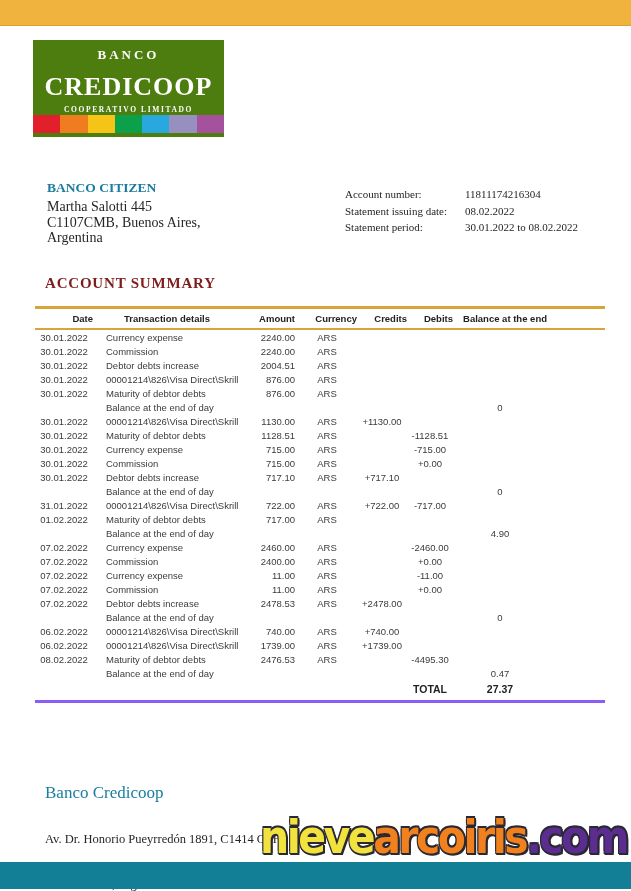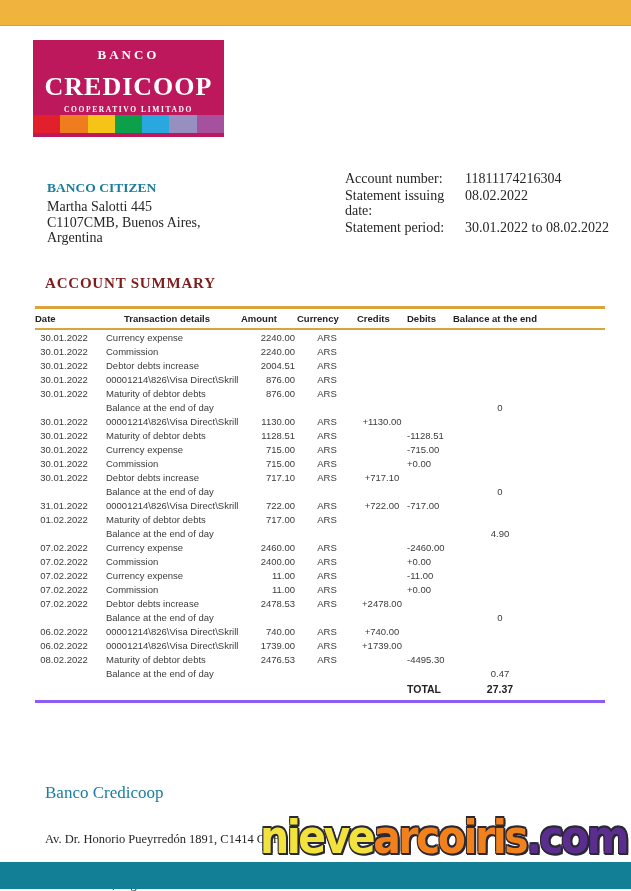--- a/index.html
+++ b/index.html
@@ -3,59 +3,59 @@
 <meta charset="utf-8">
 <style>
   html,body{margin:0;padding:0;background:#fff;}
   .page{position:relative;width:631px;height:891px;background:#ffffff;overflow:hidden;
         font-family:"Liberation Serif",serif;color:#262626;}
 
   
   .topbar{position:absolute;left:0;top:0;width:631px;height:25px;background:#F0B43E;border-bottom:1px solid #DDA22E;}
 
   
-  .logo{position:absolute;left:33px;top:40px;width:191px;height:97px;background:#be185d;
+  .logo{position:absolute;left:33px;top:40px;width:191px;height:97px;background:#4d7c0f;
         display:flex;flex-direction:column;align-items:center;text-align:right;}
   .logo-banco{color:#fff;font-weight:bold;font-size:13px;letter-spacing:3px;margin-top:7px;}
   .logo-credicoop{color:#fff;font-weight:bold;font-size:26px;letter-spacing:1px;line-height:26px;margin-top:11px;}
   .logo-sub{color:#fff;font-weight:bold;font-size:7.5px;letter-spacing:1.6px;margin-top:5px;}
   .rainbow{display:flex;width:191px;height:18px;margin-top:auto;margin-bottom:4px;}
   .rainbow-seg{flex:1 1 auto;height:18px;}
 
   
   .addressee{position:absolute;left:47px;top:180px;}
   .addr-name{color:#1A7C9E;font-weight:bold;font-size:13.5px;margin-bottom:3px;}
   .addr-line{font-size:14px;line-height:15.5px;color:#262626;}
 
   
-  .acct-info{position:absolute;left:345px;top:171px;font-size:14px;}
+  .acct-info{position:absolute;left:345px;top:187px;font-size:11px;}
   .acct-info table{border-collapse:collapse;}
   .acct-info td{padding:0 0 1px 0;vertical-align:top;line-height:15.5px;}
   .acct-info td.lbl{width:120px;}
   .acct-info td.val{padding-left:0px;}
 
   
   .summary-title{position:absolute;left:45px;top:275px;margin:0;color:#7f1d1d;
                  font-size:15px;font-weight:bold;letter-spacing:0.8px;}
 
   
   .summary-table{position:absolute;left:35px;top:306px;width:570px;border-collapse:collapse;table-layout:fixed;
                  font-family:"Liberation Sans",sans-serif;font-size:9.5px;color:#3b3b3b;}
   .summary-table th{font-size:9.5px;font-weight:bold;color:#222;
                     border-top:3px solid #D9A43B;border-bottom:2px solid #D9A43B;
-                    padding:4px 0;text-align:left;}
+                    padding:4px 0;text-align:right;}
   .summary-table td{padding:1.5px 0;height:10px;white-space:nowrap;overflow:hidden;}
   .col-date{text-align:center;}
   .col-details{text-align:left;padding-left:13px !important;}
   th.col-details{padding-left:0 !important;text-align:center;}
   .col-amount{text-align:right;padding-right:2px !important;}
   th.col-amount{padding-right:2px !important;}
   .col-currency{text-align:center;}
   .col-credits{text-align:center;}
-  .col-debits{text-align:left;}
+  .col-debits{text-align:center;}
   .col-balance{text-align:center;padding-right:58px !important;}
   .summary-table tfoot td{font-weight:bold;font-size:10.5px;color:#222;
                           border-bottom:3px solid #8b5cf6;padding:3px 0 5px 0;}
 
   
   .footer{position:absolute;left:45px;top:783px;}
   .footer-bank{color:#1A7C9E;font-size:17px;margin-bottom:5px;}
   .footer-line{font-size:12.5px;line-height:15.5px;color:#262626;margin-top:29px;}
 
   

